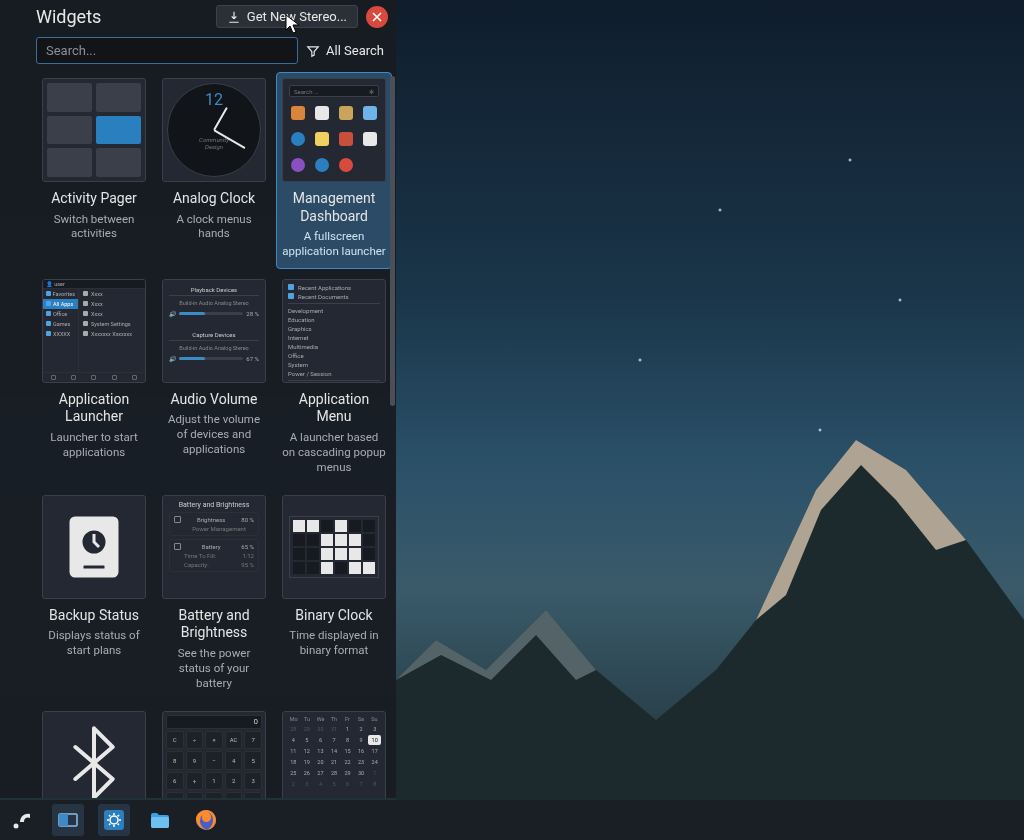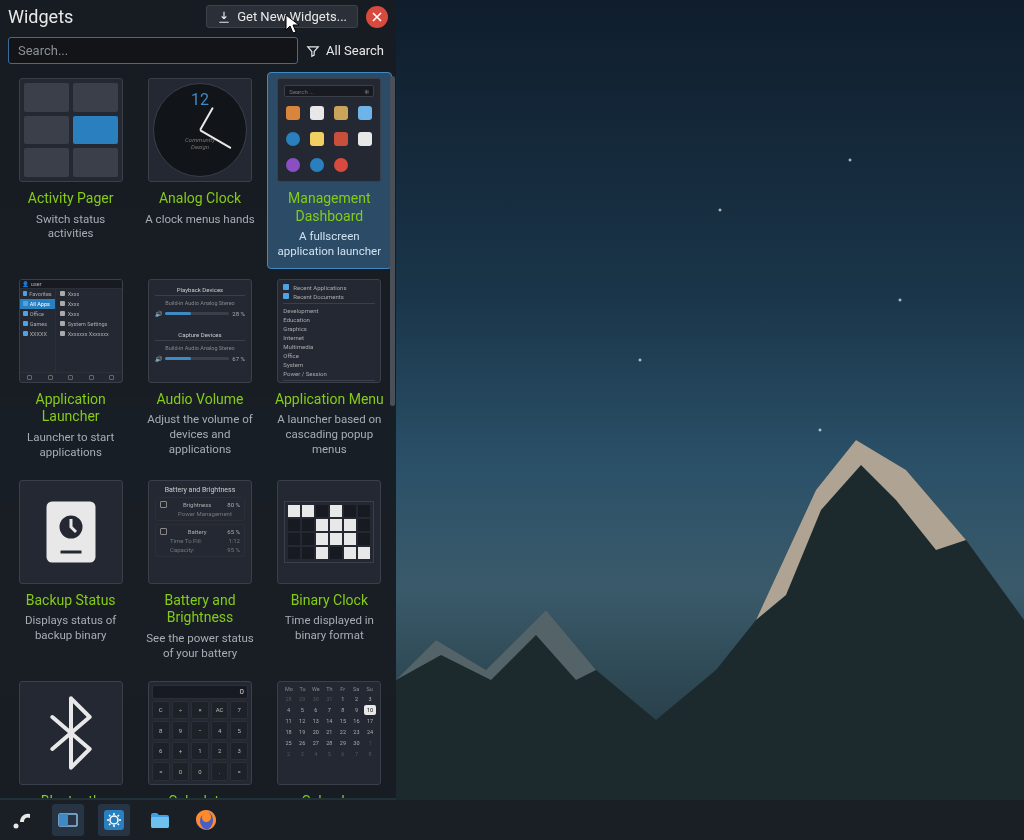--- a/index.html
+++ b/index.html
@@ -19,21 +19,21 @@
 .mountain {
   position: absolute; bottom: 40px; left: 396px; right: 0; height: 420px;
 }
 .mountain svg { width: 100%; height: 100%; display: block; }
 
 
 .sidebar {
   position: absolute; top: 0; left: 0; width: 396px; height: 798px;
   background: rgba(24,28,34,0.96);
   color: #e8e8e8;
-  display: flex; flex-direction: column;
+  display: flex; flex-direction: column; padding-left: 28px;
 }
 .sidebar-header {
   display: flex; align-items: center; padding: 5px 8px; gap: 8px;
 }
 .sidebar-title { font-size: 18px; font-weight: 400; flex: 0 0 auto; }
 .header-spacer { flex: 1; }
 .btn {
   display: inline-flex; align-items: center; gap: 6px;
   background: #2b3038; border: 1px solid #3c424c; color: #e8e8e8;
   padding: 3px 10px; border-radius: 3px; font-size: 13px; cursor: pointer;
@@ -57,21 +57,21 @@
 .widget-card {
   display: flex; flex-direction: column; align-items: center; padding: 6px 4px 10px;
   border-radius: 4px; cursor: pointer; text-align: center;
 }
 .widget-card.selected { background: #2b4b66; border: 1px solid #3d8ac7; padding: 5px 3px 9px; }
 .widget-thumb {
   width: 104px; height: 104px; background: #232833; border: 1px solid #3a3f49;
   border-radius: 3px; margin-bottom: 8px; overflow: hidden;
   display: flex; flex-direction: column;
 }
-.widget-name { font-size: 14px; color: #84cc16; line-height: 1.25; margin-bottom: 4px; }
+.widget-name { font-size: 14px; color: #e5e5e5; line-height: 1.25; margin-bottom: 4px; }
 .widget-desc { font-size: 11.5px; color: #a8adb5; line-height: 1.3; padding: 0 2px; }
 .widget-card.selected .widget-desc { color: #cfe2f1; }
 
 
 .pager-thumb { display: grid; grid-template-columns: 1fr 1fr; grid-template-rows: 1fr 1fr 1fr; gap: 4px; padding: 4px; width:100%; height:100%; }
 .pager-thumb div { background: #3a3f49; border-radius: 2px; }
 .pager-thumb .hl { background: #2a7fbf; }
 
 .clock-face {
   width: 94px; height: 94px; border-radius: 50%; background: #111418;
@@ -170,21 +170,21 @@
 </div>
 
 <div class="sidebar">
   <div class="sidebar-header">
     <span class="sidebar-title">Widgets</span>
     <span class="header-spacer"></span>
     <button class="btn">
       <svg width="14" height="14" viewBox="0 0 24 24" fill="none" stroke="#e8e8e8" stroke-width="2">
           <path d="M12 3v12m0 0l-4-4m4 4l4-4M4 21h16"></path>
         </svg>
-      <span>Get New Widgets...</span>
+      <span>Get New Stereo...</span>
     </button>
     <span class="close-btn">
       <svg width="10" height="10" viewBox="0 0 10 10">
           <path d="M1 1l8 8M9 1l-8 8" stroke="#fff" stroke-width="1.6"></path>
         </svg>
     </span>
   </div>
 
   <div class="search-row">
     <input class="search-input" placeholder="Search..." style="">
@@ -204,21 +204,21 @@
             <div class="pager-thumb">
               <div></div>
               <div></div>
               <div></div>
               <div class="hl"></div>
               <div></div>
               <div></div>
             </div>
           </div>
     <div class="widget-name">Activity Pager</div>
-    <div class="widget-desc">Switch status activities</div>
+    <div class="widget-desc">Switch between activities</div>
         </div>
         <div class="widget-card">
     <div class="widget-thumb">
             <div class="clock-face">
               <span class="twelve">12</span>
               <span class="cn">Community<br>Design</span>
         <span class="hand" style="width:26px;transform:translate(0,-50%) rotate(-60deg)"></span>
         <span class="hand" style="width:36px;height:1.5px;transform:translate(0,-50%) rotate(30deg)"></span>
             </div>
           </div>
@@ -323,21 +323,21 @@
             <div class="backup-thumb">
               <svg viewBox="0 0 54 66" fill="none" stroke="#e8e8e8" stroke-width="3">
         <rect x="4" y="4" width="46" height="58" rx="4" fill="#e8e8e8"></rect>
         <circle cx="27" cy="28" r="13" fill="#232833"></circle>
                 <path d="M27 20v8l5 5" stroke="#e8e8e8"></path>
         <rect x="15" y="50" width="24" height="6" rx="2" fill="#232833"></rect>
               </svg>
             </div>
           </div>
     <div class="widget-name">Backup Status</div>
-    <div class="widget-desc">Displays status of backup binary</div>
+    <div class="widget-desc">Displays status of start plans</div>
         </div>
         <div class="widget-card">
     <div class="widget-thumb">
             <div class="battery-thumb">
               <div class="hdr">Battery and Brightness</div>
         <div class="sec">
                 <div class="row">
                   <span class="ic"></span>
                   <span>Brightness</span>
                   <span>80 %</span>

